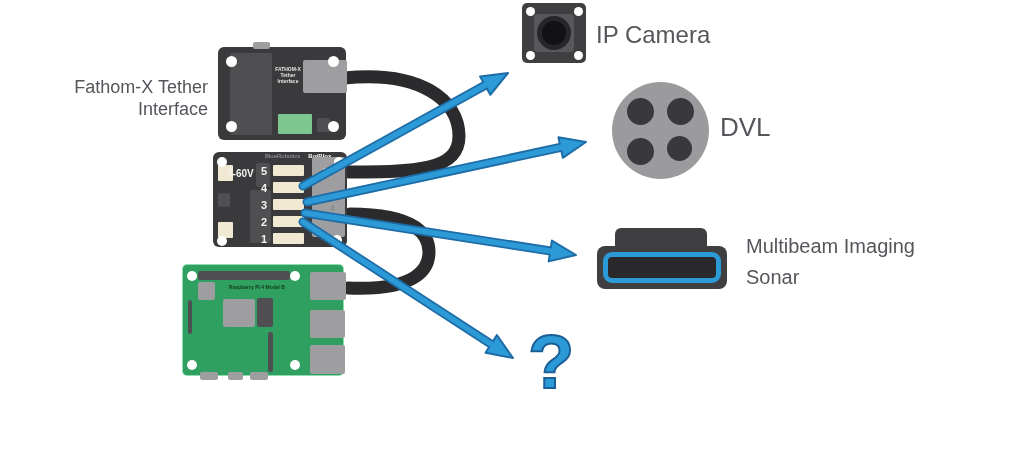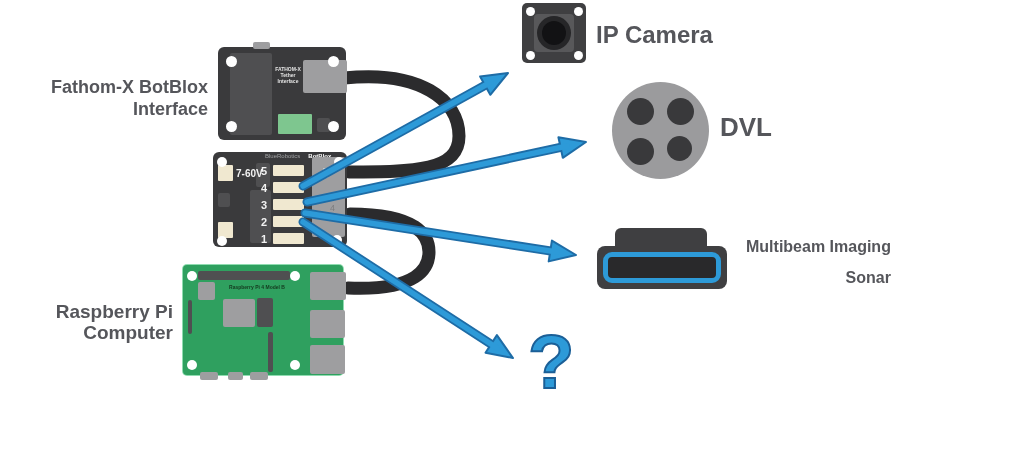--- a/index.html
+++ b/index.html
@@ -1,20 +1,20 @@
 <!DOCTYPE html>
 <html><head>
 <meta charset="utf-8">
 <style>
   html,body{margin:0;padding:0;background:#ffffff;}
   .canvas{position:relative;width:1024px;height:458px;background:#ffffff;
           font-family:"Liberation Sans",sans-serif;overflow:hidden;}
   .abs{position:absolute;}
   .layer{position:absolute;left:0;top:0;pointer-events:none;}
-  .label{position:absolute;color:#55565b;font-weight:700;white-space:pre-line;}
+  .label{position:absolute;color:#55565b;font-weight:400;white-space:pre-line;}
   .hole{position:absolute;background:#ffffff;border-radius:50%;}
   .board{position:absolute;background:#3a3a3c;border-radius:6px;}
   .module{position:absolute;background:#4f4f51;border-radius:2px;}
   .jack{position:absolute;background:#9e9ea0;border-radius:2px;}
   .pad{position:absolute;background:#f0e8d0;border-radius:1px;}
   .silk{position:absolute;color:#e4e4e4;font-weight:700;white-space:pre-line;}
   .port-row{position:absolute;display:flex;align-items:center;height:13px;}
   .port-num{width:14px;text-align:right;font-size:11px;font-weight:600;color:#f2f2f2;margin-right:6px;}
   .port-pad{width:31px;height:11px;background:#f0e8d0;border-radius:1px;}
   .pwr-label{position:absolute;font-size:10px;font-weight:600;color:#f2f2f2;}
@@ -56,21 +56,21 @@
       <span style="font-size:6px;color:#ffffff;font-weight:700;">BotBlox</span>
     </div>
     <div class="jack" style="left:99px;top:5px;width:33px;height:80px;">
       <span class="abs" style="left:10px;top:8px;font-size:14px;color:#c6c6c8;font-weight:600;">5</span>
       <span class="abs" style="left:18px;top:46px;font-size:9px;color:#7d7d7f;">4</span>
     </div>
     <div class="module" style="left:43px;top:11px;width:14px;height:24px;"></div>
     <div class="module" style="left:37px;top:38px;width:21px;height:53px;"></div>
     <div class="module" style="left:5px;top:41px;width:12px;height:14px;"></div>
     <div class="pad" style="left:5px;top:13px;width:15px;height:16px;"></div>
-    <span class="pwr-label" style="left:23px;top:16px;">7-60V</span>
+    <span class="pwr-label" style="left:14px;top:16px;">7-60V</span>
     <div class="pad" style="left:5px;top:70px;width:15px;height:16px;"></div>
     <span class="pwr-label" style="left:27px;top:73px;margin-top:38px;">5V</span>
     <div class="port-row" style="left:40px;top:12px;">
       <span class="port-num">5</span>
         <div class="port-pad"></div>
     </div>
     <div class="port-row" style="left:40px;top:29px;">
       <span class="port-num">4</span>
         <div class="port-pad"></div>
     </div>
@@ -153,22 +153,20 @@
       <polygon class="arrow-head" points="576,255 548.7,261.4 551.9,240.6"></polygon>
       <line class="arrow-main" x1="305" y1="213" x2="557" y2="252"></line>
     </g>
     <g>
       <line class="arrow-under" x1="303" y1="222" x2="497" y2="348"></line>
       <polygon class="arrow-head" points="513,358 485.5,352.7 496.9,335.1"></polygon>
       <line class="arrow-main" x1="303" y1="222" x2="497" y2="348"></line>
     </g>
   </svg>
 
-  <div class="label" style="left:40px;top:76px;width:168px;text-align:right;font-size:18px;line-height:22px;">Fathom-X BotBlox
+  <div class="label" style="left:40px;top:76px;width:168px;text-align:right;font-size:18px;line-height:22px;">Fathom-X Tether
 Interface</div>
-  <div class="label" style="left:40px;top:301px;width:133px;text-align:right;font-size:19px;line-height:21px;">Raspberry Pi
-Computer</div>
   <div class="label" style="left:596px;top:21px;font-size:24px;">IP Camera</div>
   <div class="label" style="left:720px;top:112px;font-size:26px;">DVL</div>
-  <div class="label" style="left:746px;top:231px;font-size:16px;line-height:31px;text-align:right;">Multibeam Imaging
+  <div class="label" style="left:746px;top:231px;font-size:20px;line-height:31px;">Multibeam Imaging
 Sonar</div>
 
 </div>
 
 </body></html>

